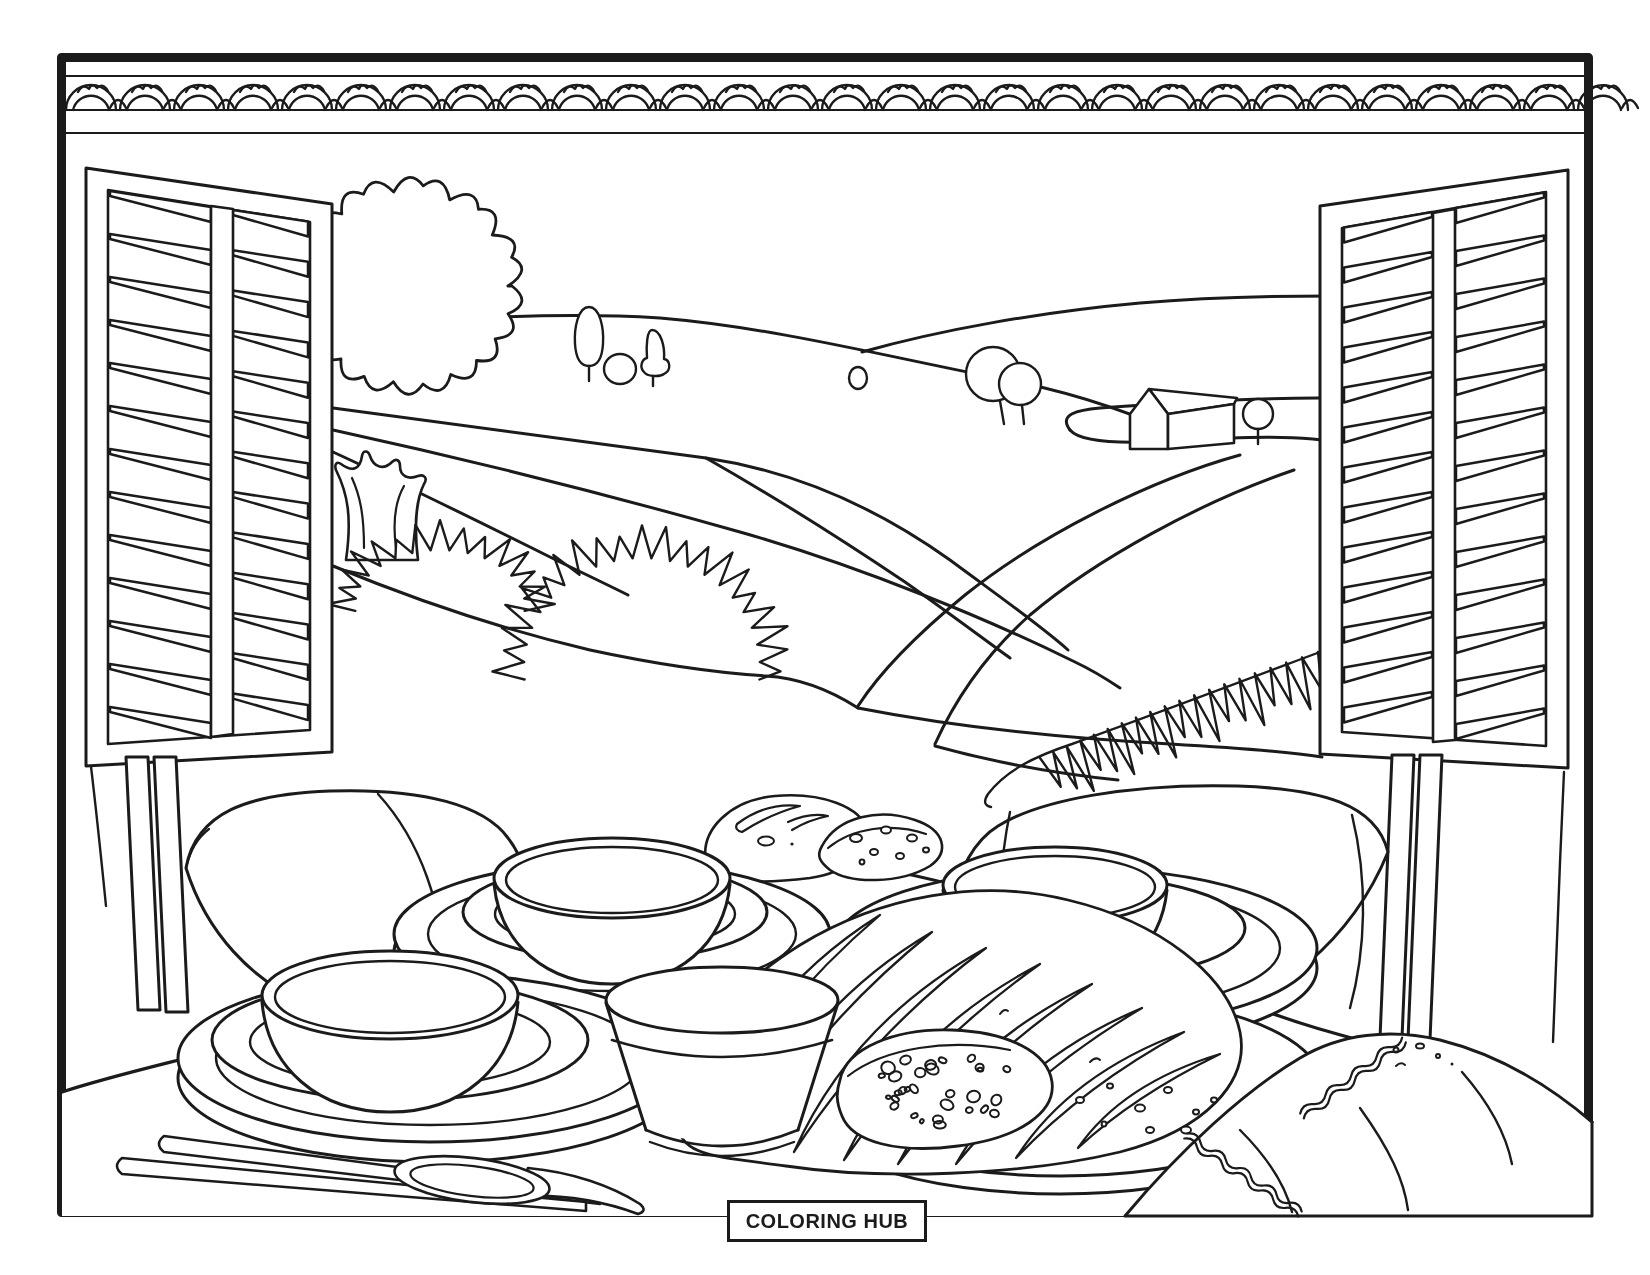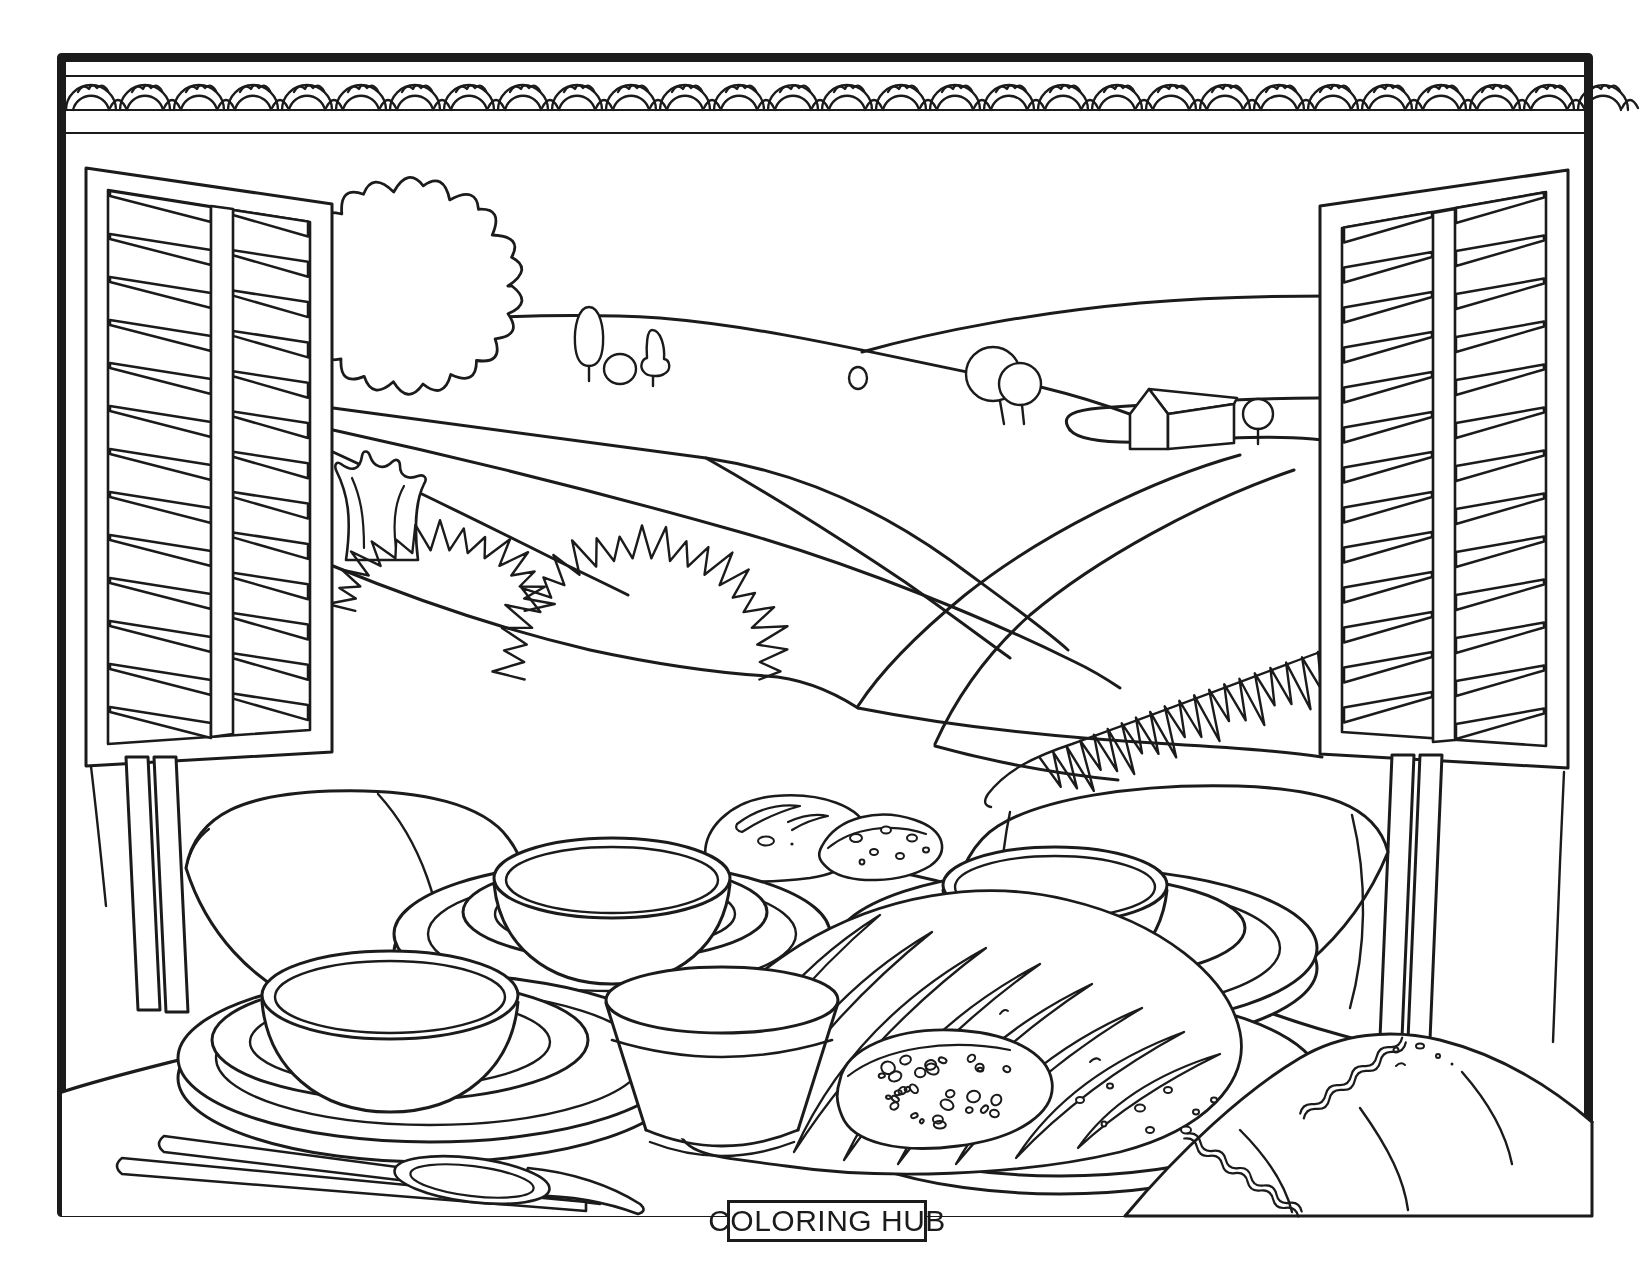--- a/index.html
+++ b/index.html
@@ -1,21 +1,21 @@
 <!DOCTYPE html>
 <html><head>
 <meta charset="utf-8">
 <style>
   html,body{margin:0;padding:0;background:#e8e8e8;}
   .page{position:relative;width:1650px;height:1275px;background:#ffffff;overflow:hidden;
         font-family:"Liberation Sans", sans-serif;}
   .page svg{position:absolute;left:0;top:0;width:100%;height:100%;}
   .brand-box{position:absolute;left:727px;top:1200px;width:194px;height:36px;
              background:#ffffff;border:3px solid #1b1b1b;display:flex;align-items:center;justify-content:center;}
-  .brand-box span{font-weight:400;font-size:30px;letter-spacing:.5px;color:#1b1b1b;white-space:nowrap;}
+  .brand-box span{font-weight:700;font-size:20px;letter-spacing:.5px;color:#1b1b1b;white-space:nowrap;}
 </style>
 </head>
 <body>
 
 <div class="page">
 <svg id="art" viewBox="0 0 1650 1275" aria-label="Black-and-white coloring page: an open window with louvered shutters looking onto rolling farm hills with trees, hedges and a farmhouse; in front, a breakfast table set with bowls on round mats, bread loaves, a cup, chopsticks and a spoon, with cloth-draped chairs.">
   <rect x="0" y="0" width="1650" height="1275" fill="#ffffff"></rect>
 
   <g id="ink" fill="none" stroke="#1b1b1b" stroke-width="3" stroke-linecap="round" stroke-linejoin="round">
 

